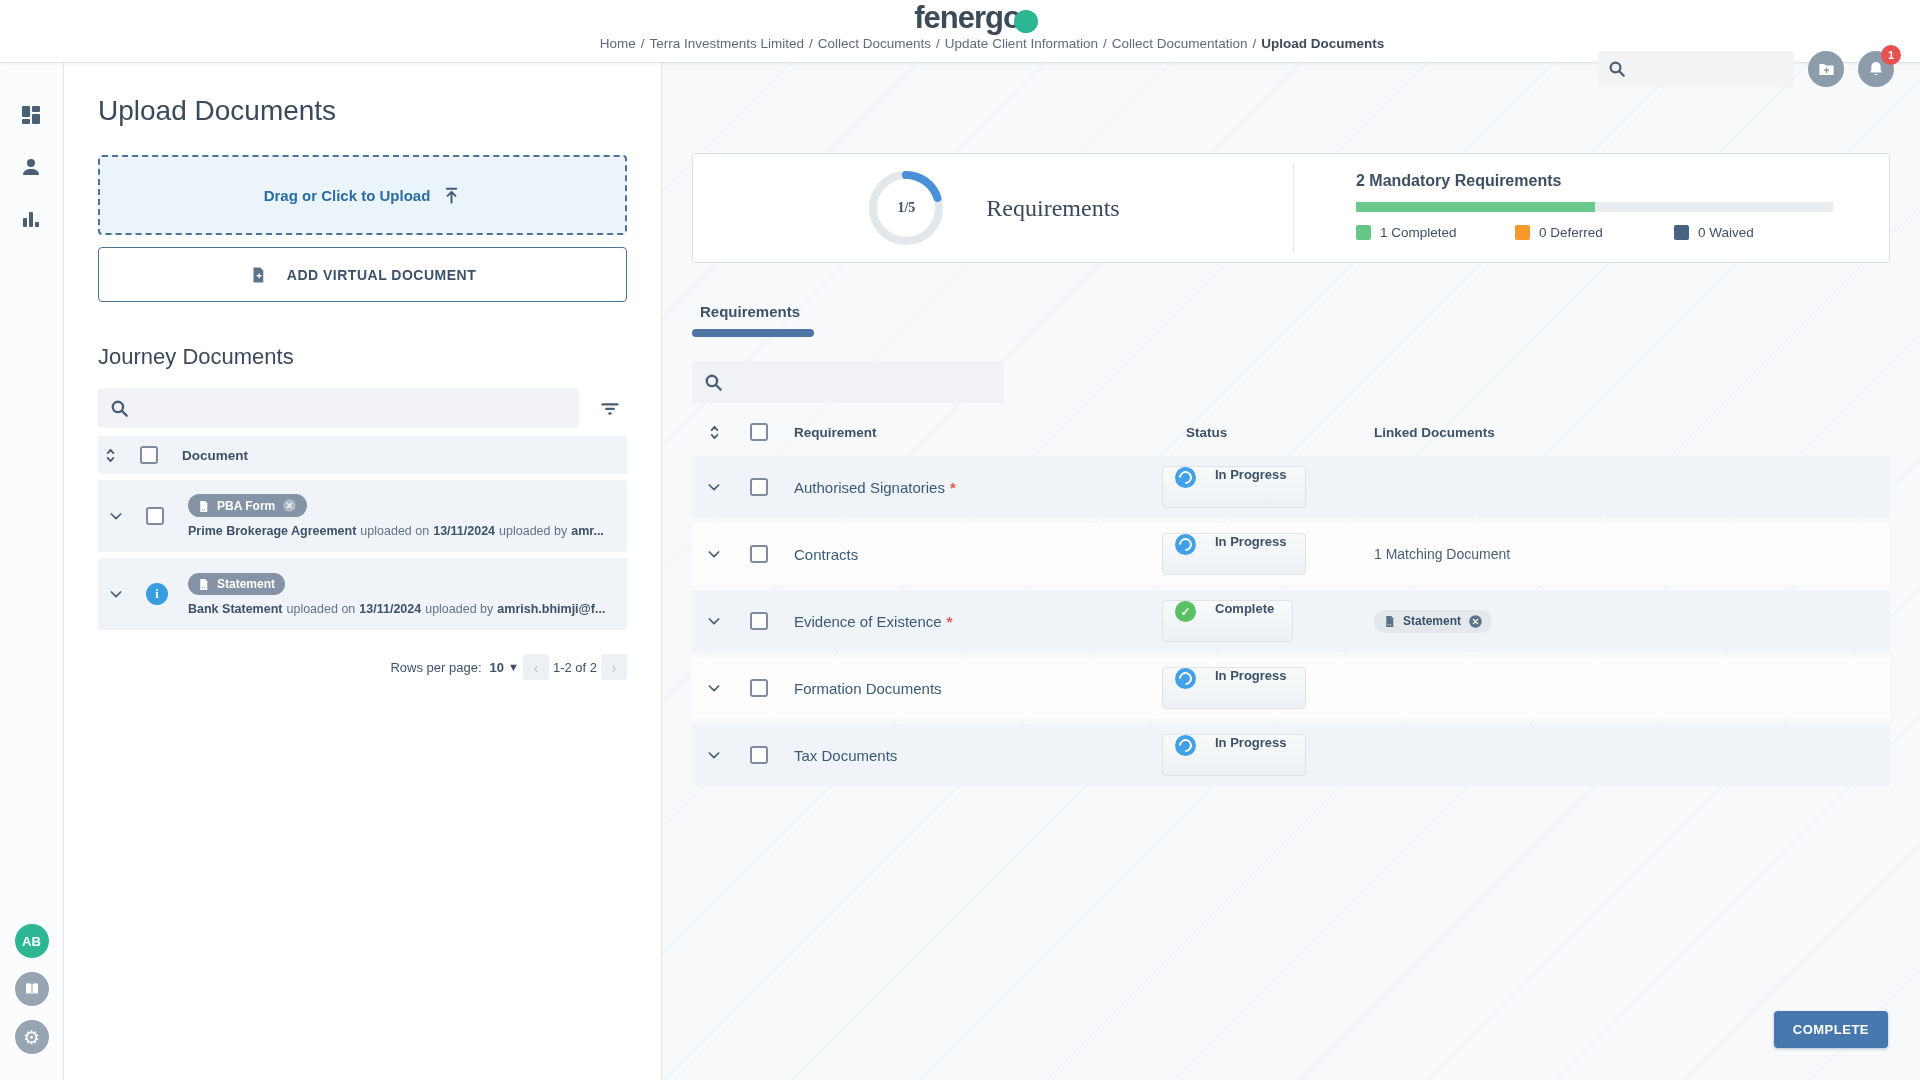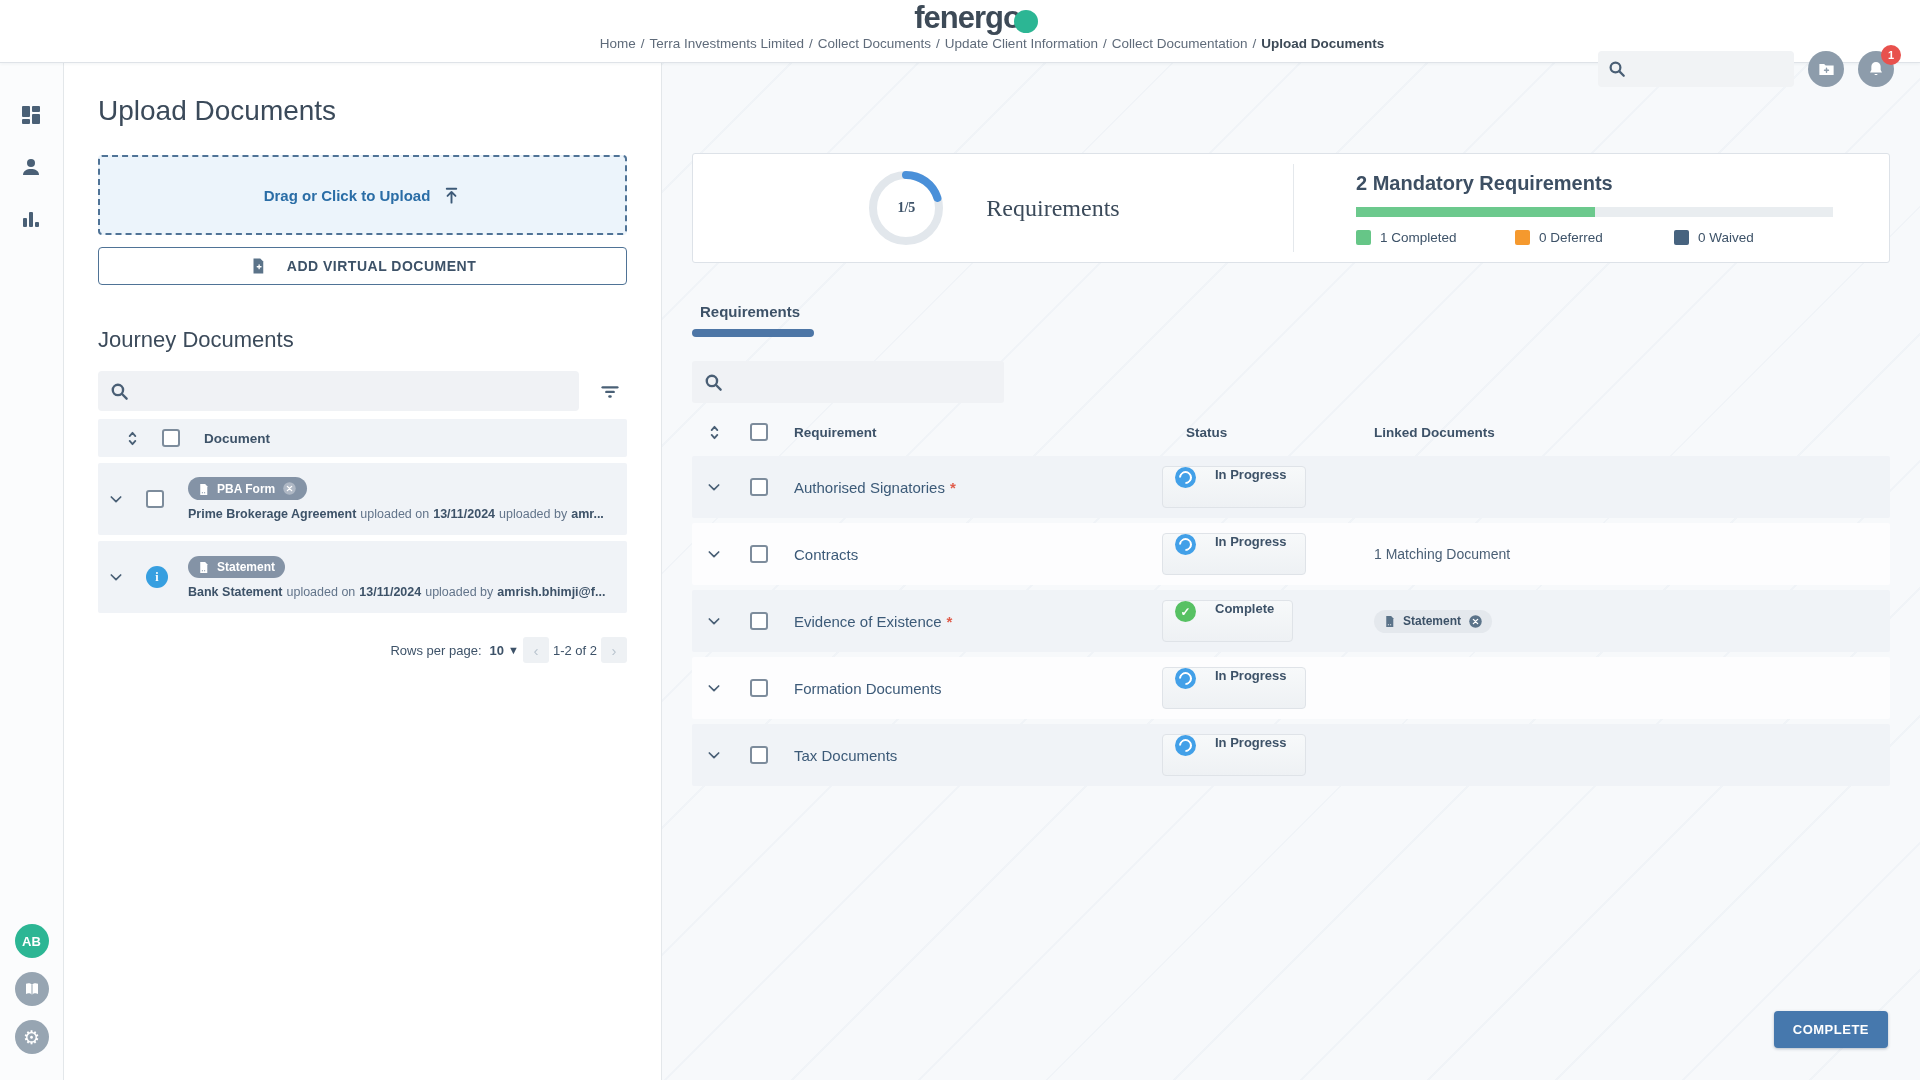--- a/index.html
+++ b/index.html
@@ -30,30 +30,30 @@
     display:flex; align-items:center; justify-content:center; }
   .rail-circle { width:34px; height:34px; border-radius:50%; background:#97a5b2; display:flex; align-items:center; justify-content:center; color:#fff; }
 
   
   .left-panel { position:absolute; left:64px; top:63px; bottom:0; width:598px; background:#fff;
     border-right:1px solid #e3e7ea; padding:32px 34px 0 34px; }
   .page-title { font-size:28px; font-weight:500; color:#3b4a5a; }
   .dropzone { margin-top:28px; height:80px; border:2px dashed #4f7396; border-radius:4px; background:#ecf4fb;
     display:flex; align-items:center; justify-content:center; gap:12px; cursor:pointer; }
   .dropzone-label { color:#2a6da6; font-size:15px; font-weight:700; }
-  .btn-outline { margin-top:12px; width:100%; height:38px; background:#fff; border:1.5px solid #4f7396; border-radius:4px;
+  .btn-outline { margin-top:12px; width:100%; height:55px; background:#fff; border:1.5px solid #4f7396; border-radius:4px;
     display:flex; align-items:center; justify-content:center; gap:20px; cursor:pointer; }
   .btn-outline span { font-size:14px; font-weight:700; letter-spacing:.5px; color:#3d5268; }
   .section-title { margin-top:42px; font-size:22px; font-weight:500; color:#3b4a5a; }
   .search-row { margin-top:18px; display:flex; align-items:center; gap:14px; }
   .search-box { flex:1; height:40px; background:#f0f2f5; border-radius:4px; display:flex; align-items:center; padding-left:12px; }
   .filter-btn { width:34px; height:34px; display:flex; align-items:center; justify-content:center; cursor:pointer; }
 
   .doc-header { margin-top:8px; height:38px; background:#f0f3f7; border-radius:2px;
-    display:grid; grid-template-columns:38px 42px 1fr; align-items:center; padding-left:26px; }
+    display:grid; grid-template-columns:38px 42px 1fr; align-items:center; padding-left:4px; }
   .doc-header .col-label { font-size:13.5px; font-weight:700; color:#3d5268; }
   .doc-row { margin-top:6px; background:#f0f3f7; border-radius:2px; height:72px;
     display:grid; grid-template-columns:38px 42px 1fr; align-items:center; padding-left:10px; }
   .checkbox { width:18px; height:18px; border:2px solid #7d8c9c; border-radius:3px; background:#fff; cursor:pointer; }
   .pill { display:inline-flex; align-items:flex-end; gap:7px; background:#8493a6; color:#fff; border-radius:14px;
     padding:4px 10px 4px 9px; font-size:12px; font-weight:700; cursor:default; }
   .pill .x-btn { display:inline-flex; cursor:pointer; }
   .doc-meta { margin-top:7px; font-size:12.5px; color:#62748a; white-space:nowrap; overflow:hidden; }
   .doc-meta span { margin-right:4px; }
   .doc-meta .b { font-weight:700; color:#3d5268; }
@@ -72,21 +72,21 @@
     background-image:repeating-linear-gradient(135deg, rgba(200,212,226,.14) 0 2px, transparent 2px 90px); }
   .summary-card { margin-top:90px; height:110px; background:#fff; border:1px solid #dde2e8; border-radius:3px;
     display:flex; align-items:stretch; }
   .summary-left { width:600px; display:flex; align-items:center; justify-content:center; gap:40px;font-family:Liberation Serif, serif; }
   .ring-wrap { position:relative; width:80px; height:80px; }
   .ring-label { position:absolute; inset:0; display:flex; align-items:center; justify-content:center;
     font-size:14px; font-weight:700; color:#3d5268; }
   .summary-title { font-size:24px; font-weight:500; color:#3b4a5a; }
   .v-divider { width:1px; background:#e4e8ec; margin:10px 0; }
   .summary-right { flex:1; padding:18px 56px 0 62px; }
-  .mand-title { font-size:20px; font-weight:700; color:#3d4f63; }
+  .mand-title { font-size:16px; font-weight:700; color:#3d4f63; }
   .bar-track { margin-top:12px; height:10px; background:#e9edf0; overflow:hidden; }
   .bar-fill { height:100%; background:#6cc98d; width:50%; }
   .legend { margin-top:13px; display:flex; }
   .legend-item { flex:1; display:flex; align-items:center; gap:9px; font-size:13.5px; color:#3d5268; }
   .sw { width:15px; height:15px; border-radius:2px; }
   .sw-complete { background:#66c687; } .sw-deferred { background:#f5992e; } .sw-waived { background:#47637f; }
 
   .tab-wrap { margin-top:40px; width:122px; cursor:pointer; }
   .tab-label { font-size:15px; font-weight:700; color:#3d5268; text-align:left; padding-left:8px; }
   .tab-underline { margin-top:9px; height:8px; border-radius:5px; background:#4d76a6; }

